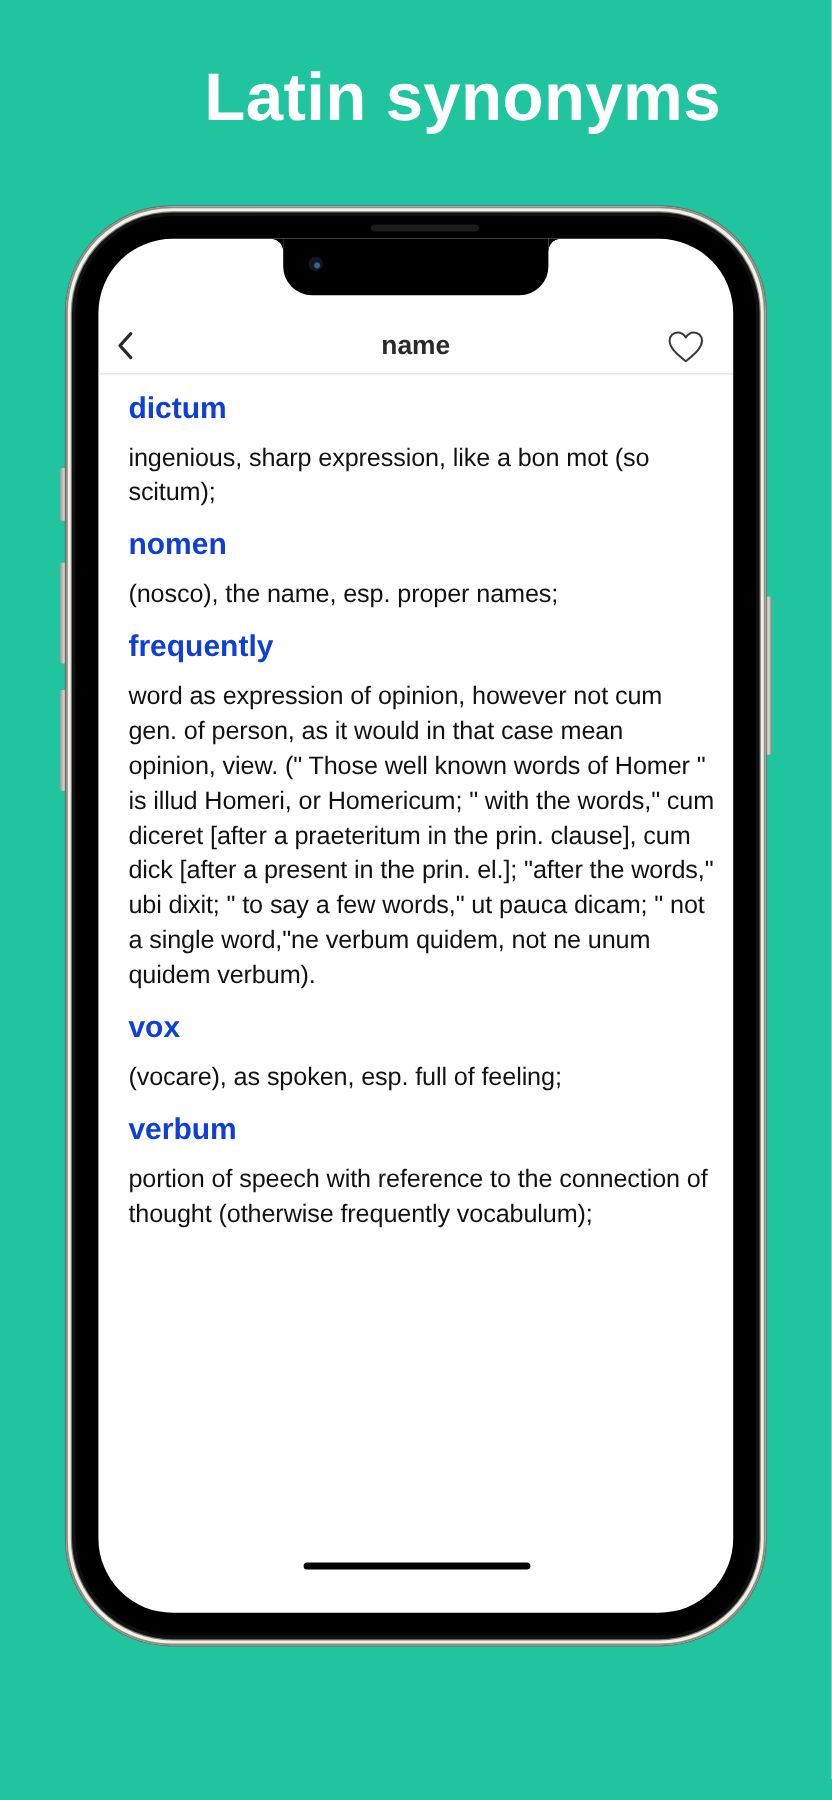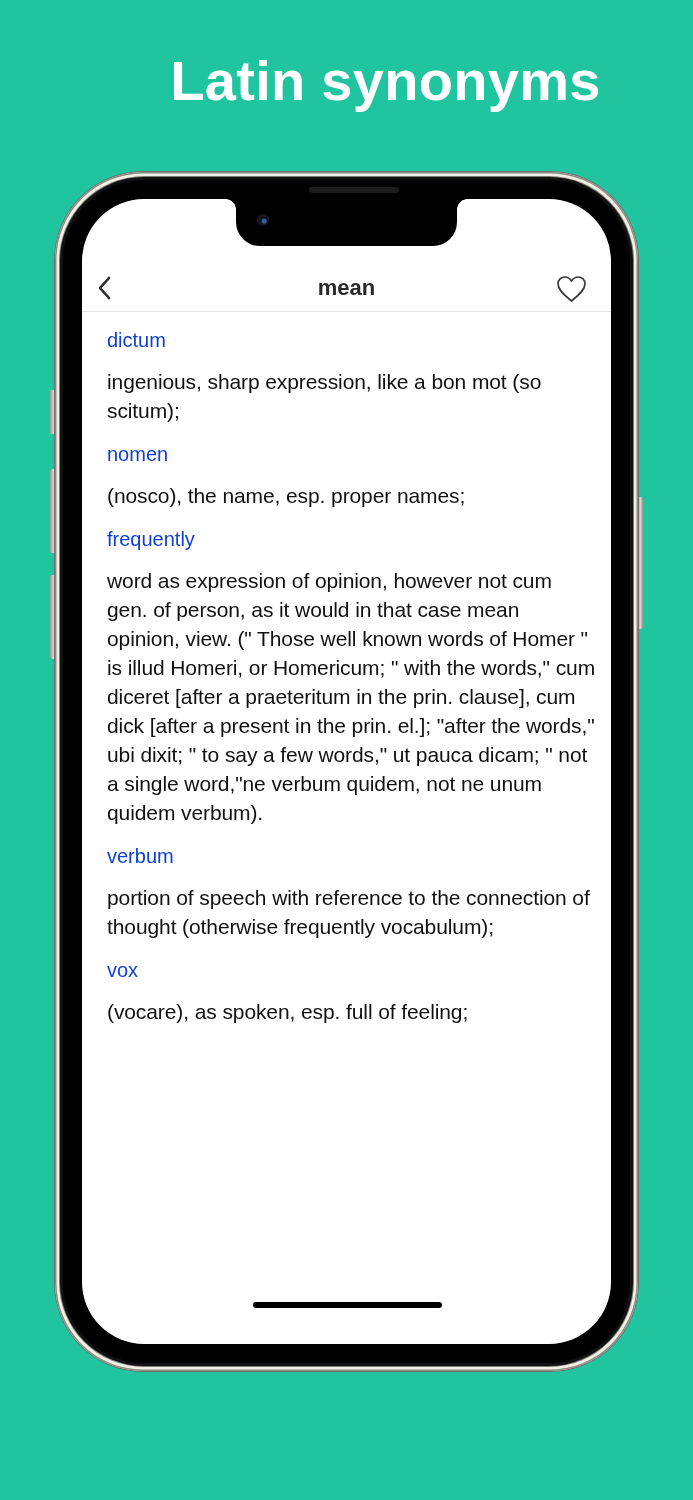--- a/index.html
+++ b/index.html
@@ -121,22 +121,22 @@
 
     
     .content {
       position: absolute;
       left: 25px; top: 126px;
       width: 490px;
     }
     .entry { margin-bottom: 14px; }
     .term {
       color: #0f3fd6;
-      font-weight: normal;
-      font-size: 20px;
+      font-weight: bold;
+      font-size: 25px;
       line-height: 30px;
       display: block;
       margin-bottom: 12px;
     }
     .definition {
       color: #111;
       font-size: 21px;
       line-height: 29px;
       display: block;
       letter-spacing: -0.1px;
@@ -170,21 +170,21 @@
     <div class="notch">
       <div class="camera"></div>
     </div>
 
     <div class="navbar">
       <div class="back-btn">
         <svg width="24" height="30" viewBox="0 0 24 30">
           <polyline points="15,5 6,15 15,25" fill="none" stroke="#2a2a2a" stroke-width="2.6" stroke-linecap="round" stroke-linejoin="round"></polyline>
         </svg>
       </div>
-      <div class="nav-title">mean</div>
+      <div class="nav-title">name</div>
       <div class="fav-btn">
         <svg width="31" height="28" viewBox="0 0 31 28">
           <path d="M15.5 26 C 6 18.5, 2 14, 2 8.8 C 2 5, 5 2, 8.8 2 C 11.6 2, 14 3.6, 15.5 6.2 C 17 3.6, 19.4 2, 22.2 2 C 26 2, 29 5, 29 8.8 C 29 14, 25 18.5, 15.5 26 Z" fill="none" stroke="#3a3a3a" stroke-width="1.7" stroke-linejoin="round"></path>
         </svg>
       </div>
     </div>
 
     <div class="content">
       <div class="entry">
         <span class="term">dictum</span>
@@ -192,24 +192,24 @@
       </div>
       <div class="entry">
         <span class="term">nomen</span>
         <span class="definition">(nosco), the name, esp. proper names;</span>
       </div>
       <div class="entry">
         <span class="term">frequently</span>
         <span class="definition">word as expression of opinion, however not cum gen. of person, as it would in that case mean opinion, view. (" Those well known words of Homer " is illud Homeri, or Homericum; " with the words," cum diceret [after a praeteritum in the prin. clause], cum dick [after a present in the prin. el.]; "after the words," ubi dixit; " to say a few words," ut pauca dicam; " not a single word,"ne verbum quidem, not ne unum quidem verbum).</span>
       </div>
       <div class="entry">
+        <span class="term">vox</span>
+        <span class="definition">(vocare), as spoken, esp. full of feeling;</span>
+      </div>
+      <div class="entry">
         <span class="term">verbum</span>
         <span class="definition">portion of speech with reference to the connection of thought (otherwise frequently vocabulum);</span>
-      </div>
-      <div class="entry">
-        <span class="term">vox</span>
-        <span class="definition">(vocare), as spoken, esp. full of feeling;</span>
       </div>
     </div>
 
     <div class="home-indicator"></div>
   </div>
 </div>
 
 </body></html>

